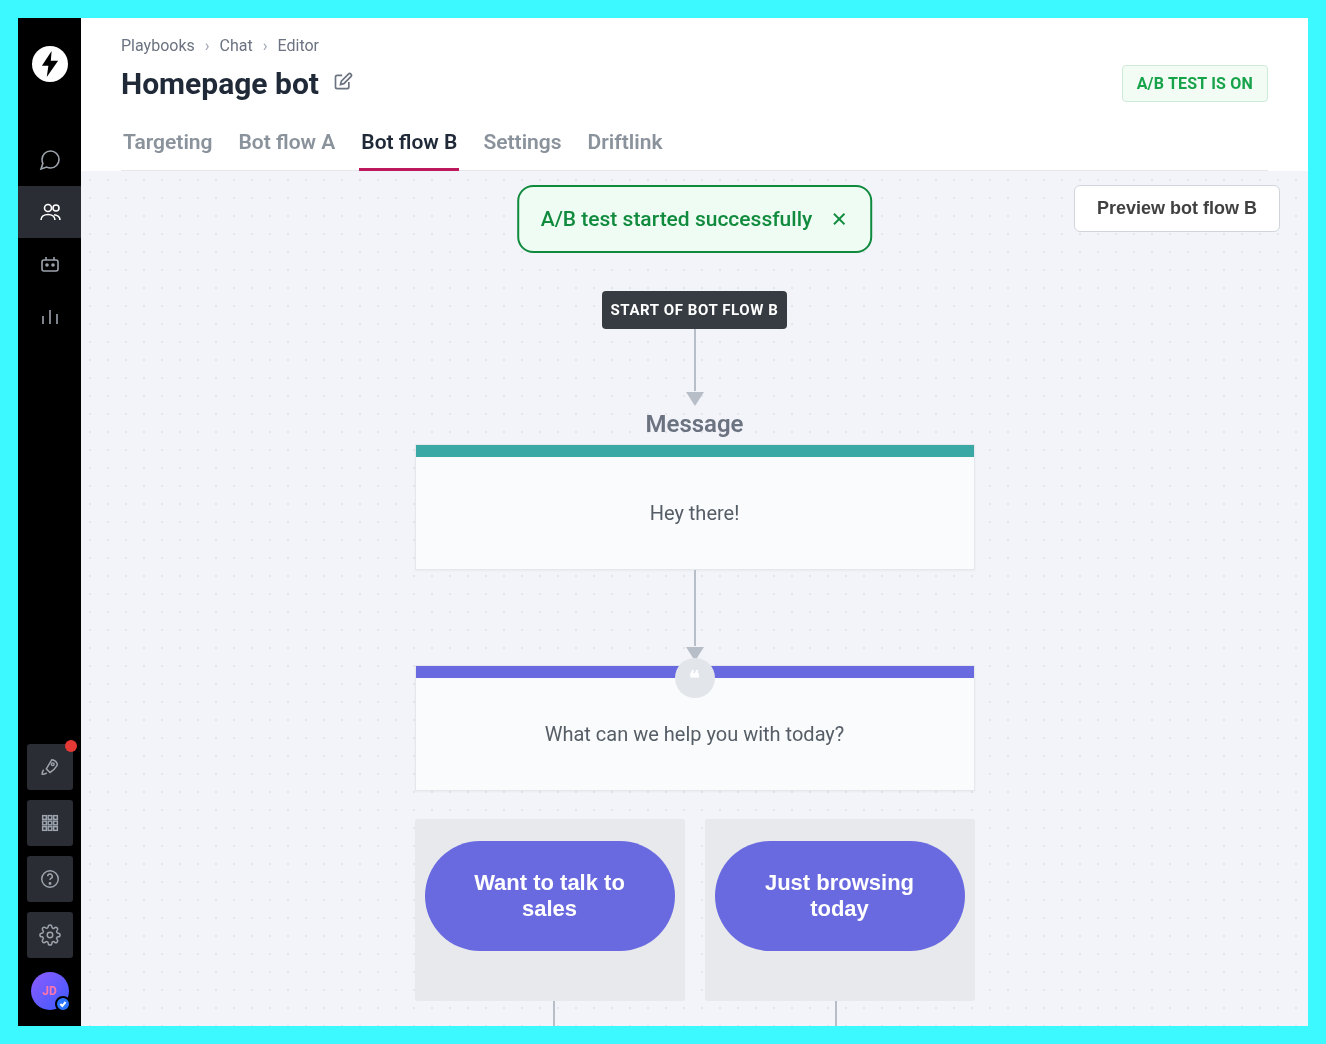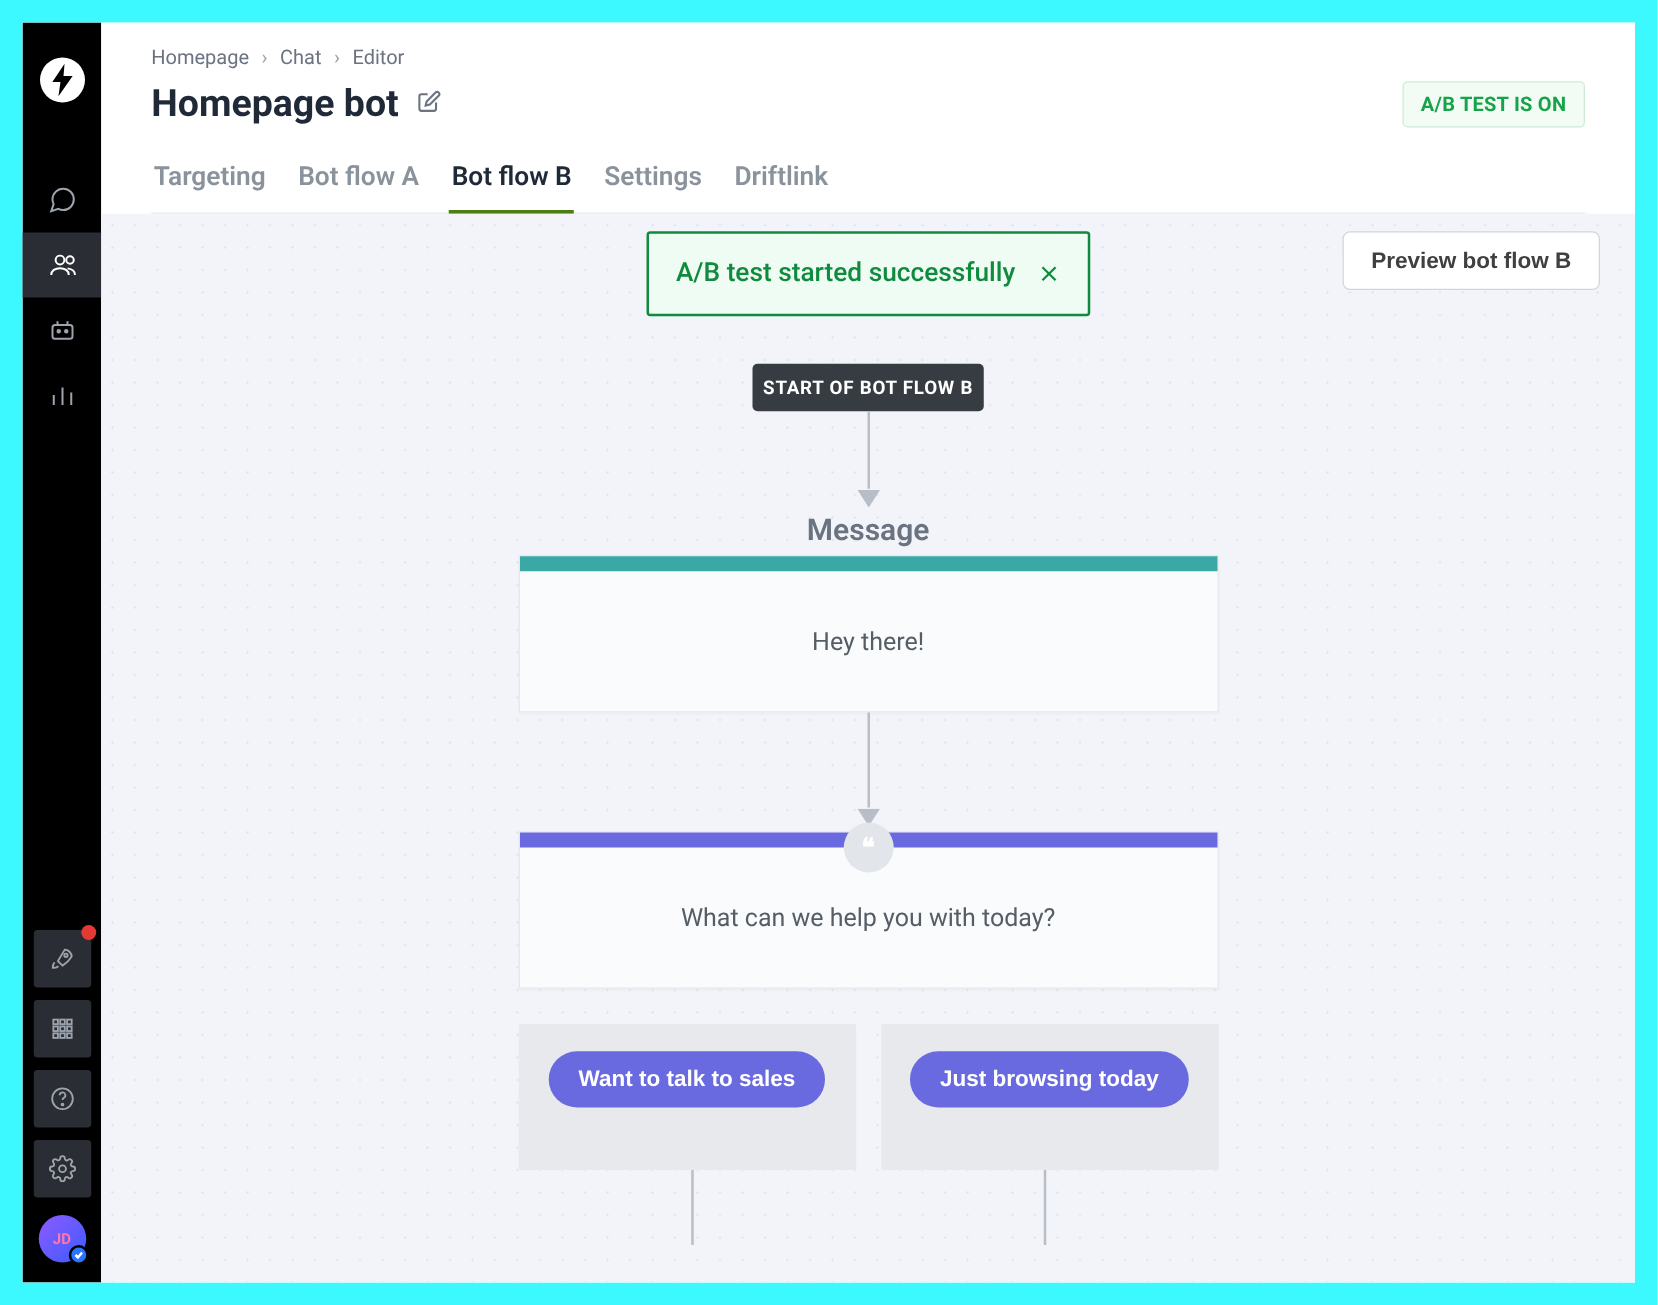--- a/index.html
+++ b/index.html
@@ -27,45 +27,45 @@
   .header { padding: 18px 40px 0 40px; }
   .crumbs { display: flex; align-items: center; gap: 10px; color: #6b7280; font-size: 16px; }
   .crumbs .chev { color: #9ca3af; }
   .title-row { display: flex; align-items: center; justify-content: space-between; margin-top: 10px; text-align: right; }
   .title-left { display: flex; align-items: center; gap: 14px; }
   .page-title { font-size: 30px; font-weight: 700; color: #1f2937; }
   .edit-icon { color: #6b7280; }
   .ab-badge { border: 1px solid #cdebd7; background: #f3fbf5; color: #17a34a; font-weight: 700; font-size: 16px; padding: 8px 14px; border-radius: 4px; letter-spacing: .2px; }
   .tabs { display: flex; gap: 22px; margin-top: 28px; border-bottom: 1px solid #e5e7eb; }
   .tab { padding: 0 2px 14px 2px; font-size: 21px; font-weight: 600; color: #8a929c; cursor: pointer; }
-  .tab.active { color: #1f2937; border-bottom: 3px solid #4d7c0f; margin-bottom: -1px; }
+  .tab.active { color: #1f2937; border-bottom: 3px solid #be185d; margin-bottom: -1px; }
 
   
   .canvas { flex: 1; position: relative; background: #f2f4fa; background-image: radial-gradient(#e1e5ee 1px, transparent 1px); background-size: 18px 18px; overflow: hidden; }
   .toolbar { position: absolute; top: 14px; right: 28px; }
   .preview-btn { background: #fff; border: 1px solid #d1d5db; border-radius: 6px; padding: 12px 22px; font-size: 18px; font-weight: 600; color: #404040; cursor: pointer; }
-  .toast { position: absolute; top: 14px; left: 50%; transform: translateX(-50%); background: #eefcf3; border: 2px solid #108b3e; border-radius: 3px; color: #108b3e; font-size: 21px; font-weight: 500; padding: 20px 22px; display: flex; align-items: center; gap: 18px; }
+  .toast { position: absolute; top: 14px; left: 50%; transform: translateX(-50%); background: #eefcf3; border: 2px solid #108b3e; border-radius: 16px; color: #108b3e; font-size: 21px; font-weight: 500; padding: 20px 22px; display: flex; align-items: center; gap: 18px; }
   .toast .close { cursor: pointer; display: flex; }
   .toast .close svg { width: 18px; height: 18px; stroke: #108b3e; stroke-width: 2.4; }
 
   .flow { position: absolute; top: 120px; left: 50%; transform: translateX(-50%); width: 560px; display: flex; flex-direction: column; align-items: center; }
   .start-pill { background: #373c42; color: #fff; letter-spacing: .6px; font-weight: 700; font-size: 15px; padding: 10px 8px; border-radius: 4px; }
   .arrow-down { display: flex; flex-direction: column; align-items: center; }
   .arrow-line { width: 2px; background: #b8bec8; }
   .arrow-head svg { width: 18px; height: 14px; }
   .node-label { color: #6b7280; font-size: 24px; font-weight: 600; margin-bottom: 6px; text-align: right; }
   .card { width: 560px; background: #fafbfc; border: 1px solid #e5e7eb; box-shadow: 0 1px 2px rgba(0,0,0,.04); }
   .card-bar { height: 12px; }
   .card-bar.teal { background: #3aa9a6; }
   .card-bar.purple { background: #6a6ae0; }
   .card-body { padding: 44px 20px; text-align: center; color: #555d66; font-size: 20px; position: relative; }
   .quote-bubble { position: absolute; top: -20px; left: 50%; transform: translateX(-50%); width: 40px; height: 40px; background: #e2e5ea; border-radius: 50%; display:flex; align-items:center; justify-content:center; color:#fff; font-size:20px; font-weight:700; }
   .choices { display: flex; gap: 20px; width: 560px; margin-top: 28px; }
   .choice { flex: 1; background: #e7e9ed; border-radius: 2px; padding: 22px 10px 50px 10px; display: flex; flex-direction: column; align-items: center; }
-  .choice-btn { background: #6a6ae0; color: #fff; font-size: 18px; font-weight: 600; padding: 12px 24px; border-radius: 999px; border: none; cursor: pointer; }
+  .choice-btn { background: #6a6ae0; color: #fff; font-size: 22px; font-weight: 600; padding: 29px 24px; border-radius: 999px; border: none; cursor: pointer; }
   .extra-lines { display:flex; gap: 280px; }
   .extra-lines div { width:2px; height:60px; background:#b8bec8; }
 </style>
 </head>
 <body>
 
 <div class="app">
 
   <div class="sidebar">
     <div class="logo">
@@ -143,21 +143,21 @@
           <svg viewBox="0 0 12 12">
             <polyline points="2,6 5,9 10,3"></polyline>
           </svg>
         </span>
     </div>
   </div>
 
   <div class="main">
     <div class="header">
       <div class="crumbs">
-        <span>Homepage</span>
+        <span>Playbooks</span>
         <span class="chev">›</span>
         <span>Chat</span>
         <span class="chev">›</span>
         <span>Editor</span>
       </div>
       <div class="title-row">
         <div class="title-left">
           <h1 class="page-title">Homepage bot</h1>
           <span class="edit-icon">
             <svg width="20" height="20" viewBox="0 0 24 24" fill="none" stroke="currentColor" stroke-width="2">

